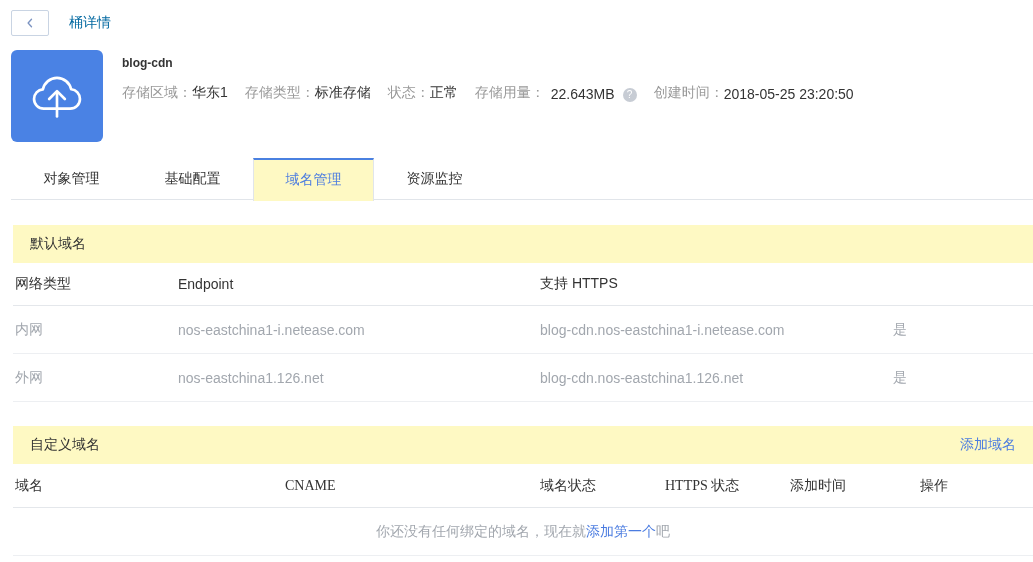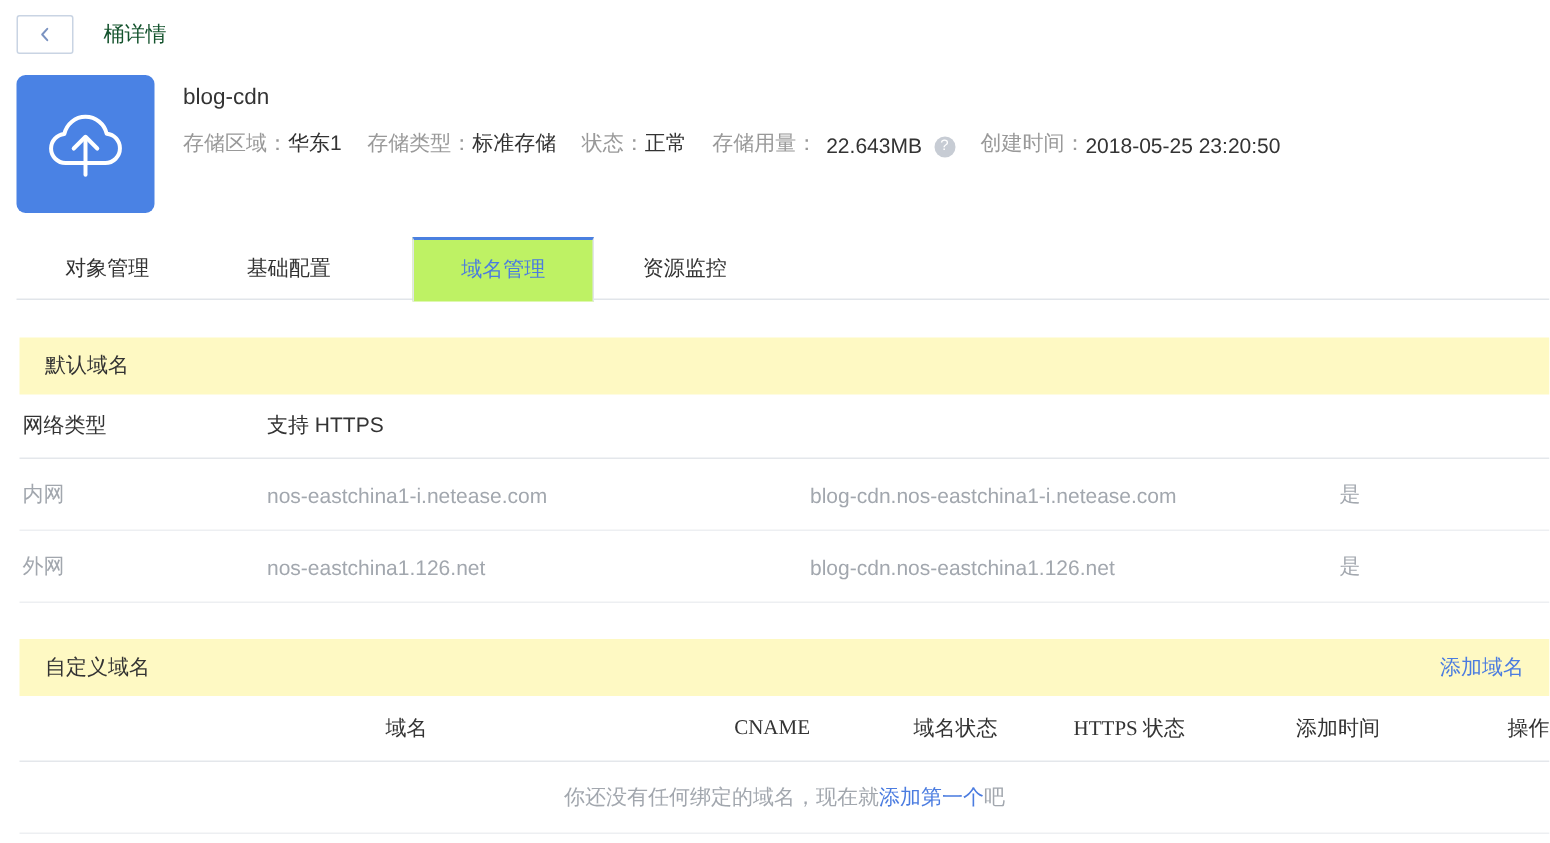--- a/index.html
+++ b/index.html
@@ -10,71 +10,70 @@
     font-size:14px; color:#333;
   }
 
   
   .topbar { display:flex; align-items:center; padding:10px 0 0 11px; }
   .back-btn {
     width:38px; height:26px; background:#fff;
     border:1px solid #c9d4e3; border-radius:2px;
     display:flex; align-items:center; justify-content:center; cursor:pointer;
   }
-  .topbar-title { margin-left:20px; font-size:14px; color:#14532d; }
+  .topbar-title { margin-left:20px; font-size:14px; color:#0369a1; }
 
   
   .bucket { display:flex; margin:14px 0 0 11px; }
   .bucket-icon {
     width:92px; height:92px; border-radius:6px; background:#4a82e4;
     display:flex; align-items:center; justify-content:center; flex:none;
   }
   .bucket-body { margin-left:19px; padding-top:6px; }
-  .bucket-name { font-size:15px; font-weight:normal; color:#333; }
+  .bucket-name { font-size:12px; font-weight:bold; color:#333; }
   .bucket-meta { margin-top:14px; display:flex; align-items:center; font-size:14px; color:#999; white-space:nowrap; }
   .meta-item { display:flex; align-items:flex-end; margin-right:17px; }
   .meta-value { color:#333; }
   .meta-value.gap { margin-left:6px; }
   .help-icon {
     width:14px; height:14px; margin-left:8px; border-radius:50%;
     background:#c7ccd4; color:#fff; font-size:10px; line-height:14px;
     display:inline-flex; align-items:center; justify-content:center; cursor:pointer;
   }
 
   
   .tabs { position:relative; display:flex; margin:16px 0 0 11px; height:42px; }
   .tabs::after { content:""; position:absolute; left:0; right:0; bottom:0; height:1px; background:#e1e5ea; }
   .tab {
     width:121px; height:42px; line-height:40px; text-align:center;
     color:#333; cursor:pointer;
   }
   .tab.active {
-    position:relative; z-index:1; height:43px; background:#bef264;
+    position:relative; z-index:1; height:43px; background:#fef9c3;
     color:#4b7ce0;
     border:1px solid #e1e5ea; border-bottom:none; border-top:2px solid #4a80e0;
     line-height:38px;
-    margin-left:22px;
   }
 
   
   .section { margin-left:13px; }
   .sec-default { margin-top:25px; }
   .sec-custom { margin-top:24px;font-family:Liberation Serif, serif; }
   .section-bar {
     height:38px; background:#fef9c3; padding:0 17px;
     display:flex; align-items:center; font-size:14px; color:#333;
   }
   .section-bar .spacer { flex:1; }
   .add-link { color:#4b7ce0; cursor:pointer; }
 
   
   .t1-row { display:grid; grid-template-columns:163px 362px 340px 1fr; align-items:center; padding-left:2px; }
   .t2-row { display:grid; grid-template-columns:270px 255px 125px 125px 130px 1fr; align-items:center; padding-left:2px; }
   .thead { height:43px; border-bottom:1px solid #e4e7eb; color:#333; }
-  .t2 .thead { height:44px;text-align:right; }
+  .t2 .thead { height:44px; }
   .trow { height:48px; border-bottom:1px solid #edeff2; color:#a2a7ae; }
   .trow .cell-https { padding-left:13px; }
   .empty-row {
     height:48px; border-bottom:1px solid #edeff2;
     display:flex; align-items:center; justify-content:center;
     color:#a2a7ae;
   }
   .empty-row .link { color:#4b7ce0; cursor:pointer; }
 </style>
 </head>
@@ -132,20 +131,21 @@
   <div class="tab">资源监控</div>
 </div>
 
 <div class="section sec-default">
   <div class="section-bar">
     <span>默认域名</span>
   </div>
   <div class="t1">
     <div class="t1-row thead">
       <span>网络类型</span>
+      <span>Endpoint</span>
       <span>支持 HTTPS</span>
     </div>
     <div class="t1-row trow">
       <span>内网</span>
       <span>nos-eastchina1-i.netease.com</span>
       <span>blog-cdn.nos-eastchina1-i.netease.com</span>
       <span class="cell-https">是</span>
     </div>
     <div class="t1-row trow">
       <span>外网</span>

